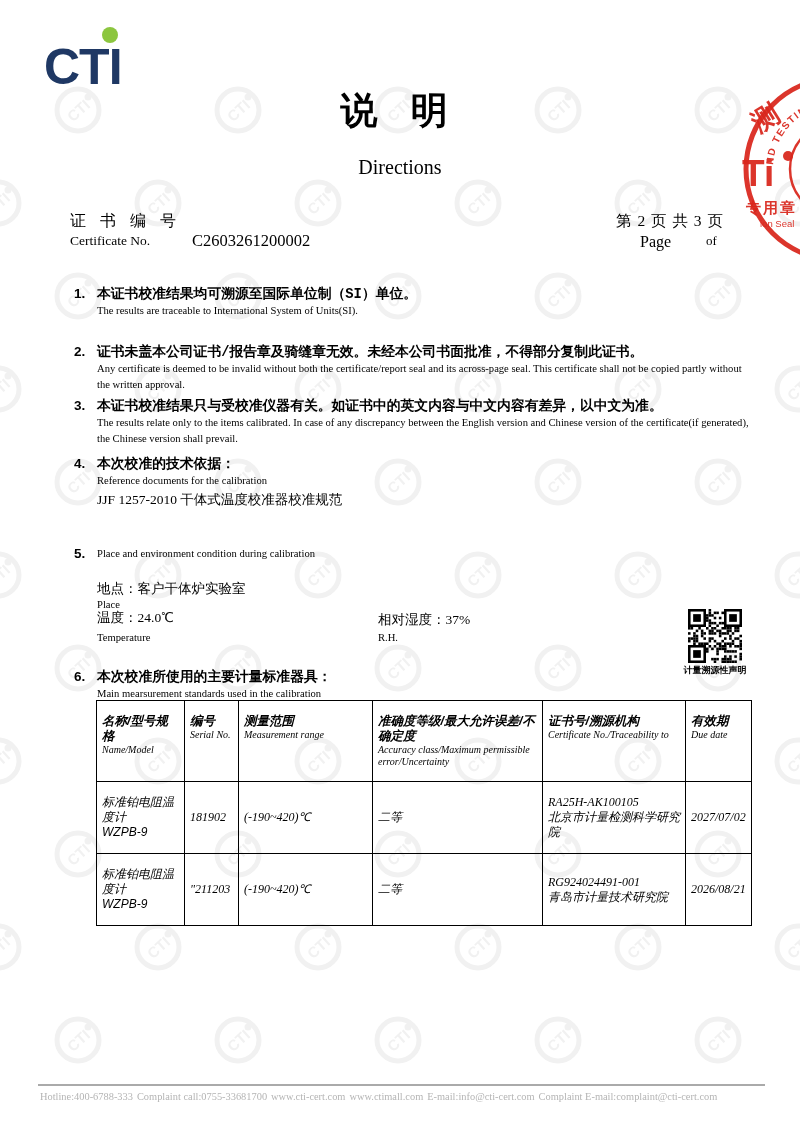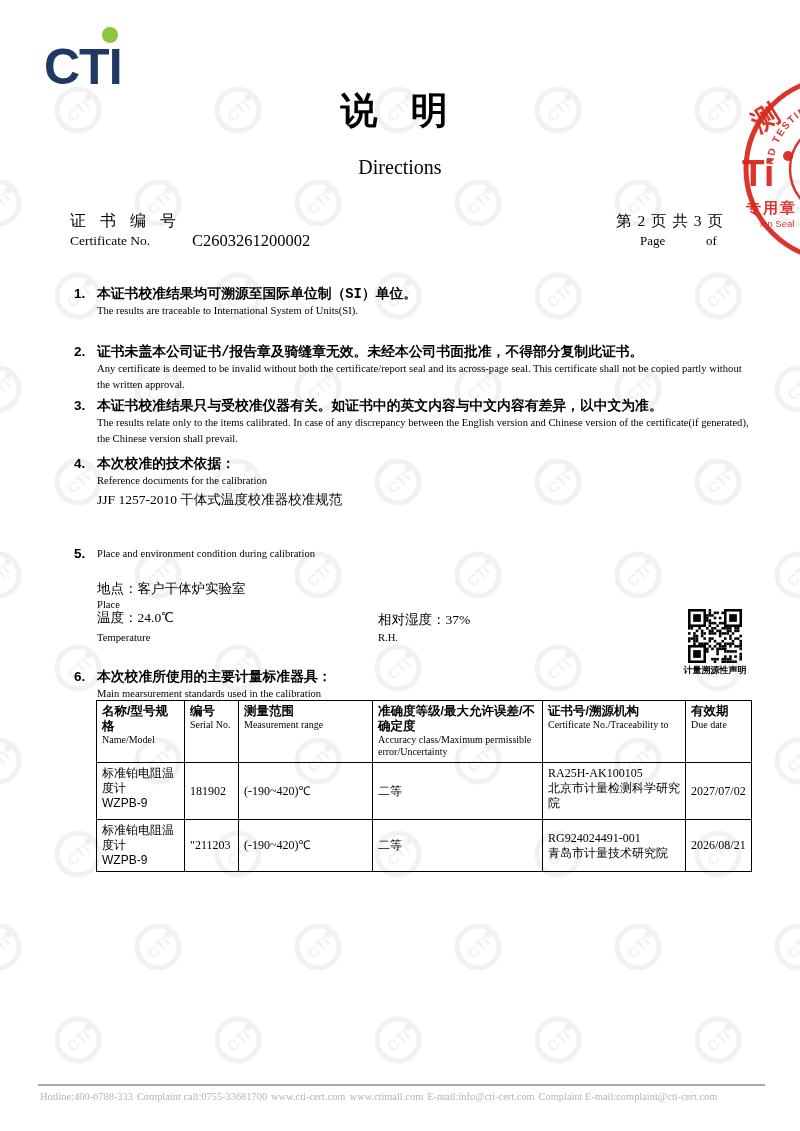--- a/index.html
+++ b/index.html
@@ -14,36 +14,36 @@
   #wm{position:absolute;inset:0;z-index:0;}
   .content{position:absolute;inset:0;z-index:1;}
   
   .title-cn{left:0;right:0;top:86px;text-align:center;font-size:37px;font-weight:bold;
             letter-spacing:12px;font-family:"Liberation Serif",serif;}
   .title-en{left:0;right:0;top:156px;text-align:center;font-size:20px;}
   .cert-label-cn{left:70px;top:211px;font-size:16px;letter-spacing:5px;}
   .cert-label-en{left:70px;top:233px;font-size:13.5px;}
   .cert-no{left:192px;top:211px;font-size:16.5px;margin-top:20px;}
   .page-cn{left:616px;top:211px;font-size:15.5px;letter-spacing:1px;}
-  .page-word{left:640px;top:233px;font-size:13px;}
+  .page-word{left:640px;top:233px;font-size:16px;}
   .of-word{left:706px;top:233px;font-size:13px;}
   
   .item-no{font-size:13.5px;font-weight:bold;font-family:"Liberation Sans",sans-serif;}
   .item{left:97px;width:660px;}
   .no{left:74px;width:20px;}
   .icn{font-size:13.8px;line-height:17px;font-family:Liberation Mono, monospace;}
   .ien{font-size:10.6px;line-height:16px;}
   .sub{font-size:13.5px;}
   .sub-en{font-size:10.6px;}
   
   .qr-label{font-size:9px;font-weight:bold;font-family:"Liberation Sans",sans-serif;}
   
   table.std{position:absolute;left:96px;top:700px;border-collapse:collapse;table-layout:fixed;}
-  table.std td,table.std th{border:1px solid #000;vertical-align:top;padding:3px 5px;
-       text-align:left;font-weight:normal;overflow:hidden;}
+  table.std td,table.std th{border:1px solid #000;vertical-align:top;padding:13px 5px;
+       text-align:left;font-weight:normal;overflow:hidden;font-style:italic;}
   th .hcn{font-family:"Liberation Sans",sans-serif;font-weight:bold;font-size:12.5px;line-height:15px;display:block;}
   th .hen{font-size:10px;line-height:12px;display:block;font-weight:normal;}
   th .hwrap{display:flex;flex-direction:column;justify-content:space-between;height:100%;}
   td.cell{font-size:12px;line-height:15px;}
   
   .footer-line{left:38px;top:1084px;width:727px;height:2px;background:#aaaaaa;}
   .footer-text{left:40px;top:1091px;width:730px;display:flex;gap:4px;
       font-size:10.4px;color:#b4b4b4;white-space:nowrap;}
   
   #seal{position:absolute;left:742px;top:76px;z-index:2;}

